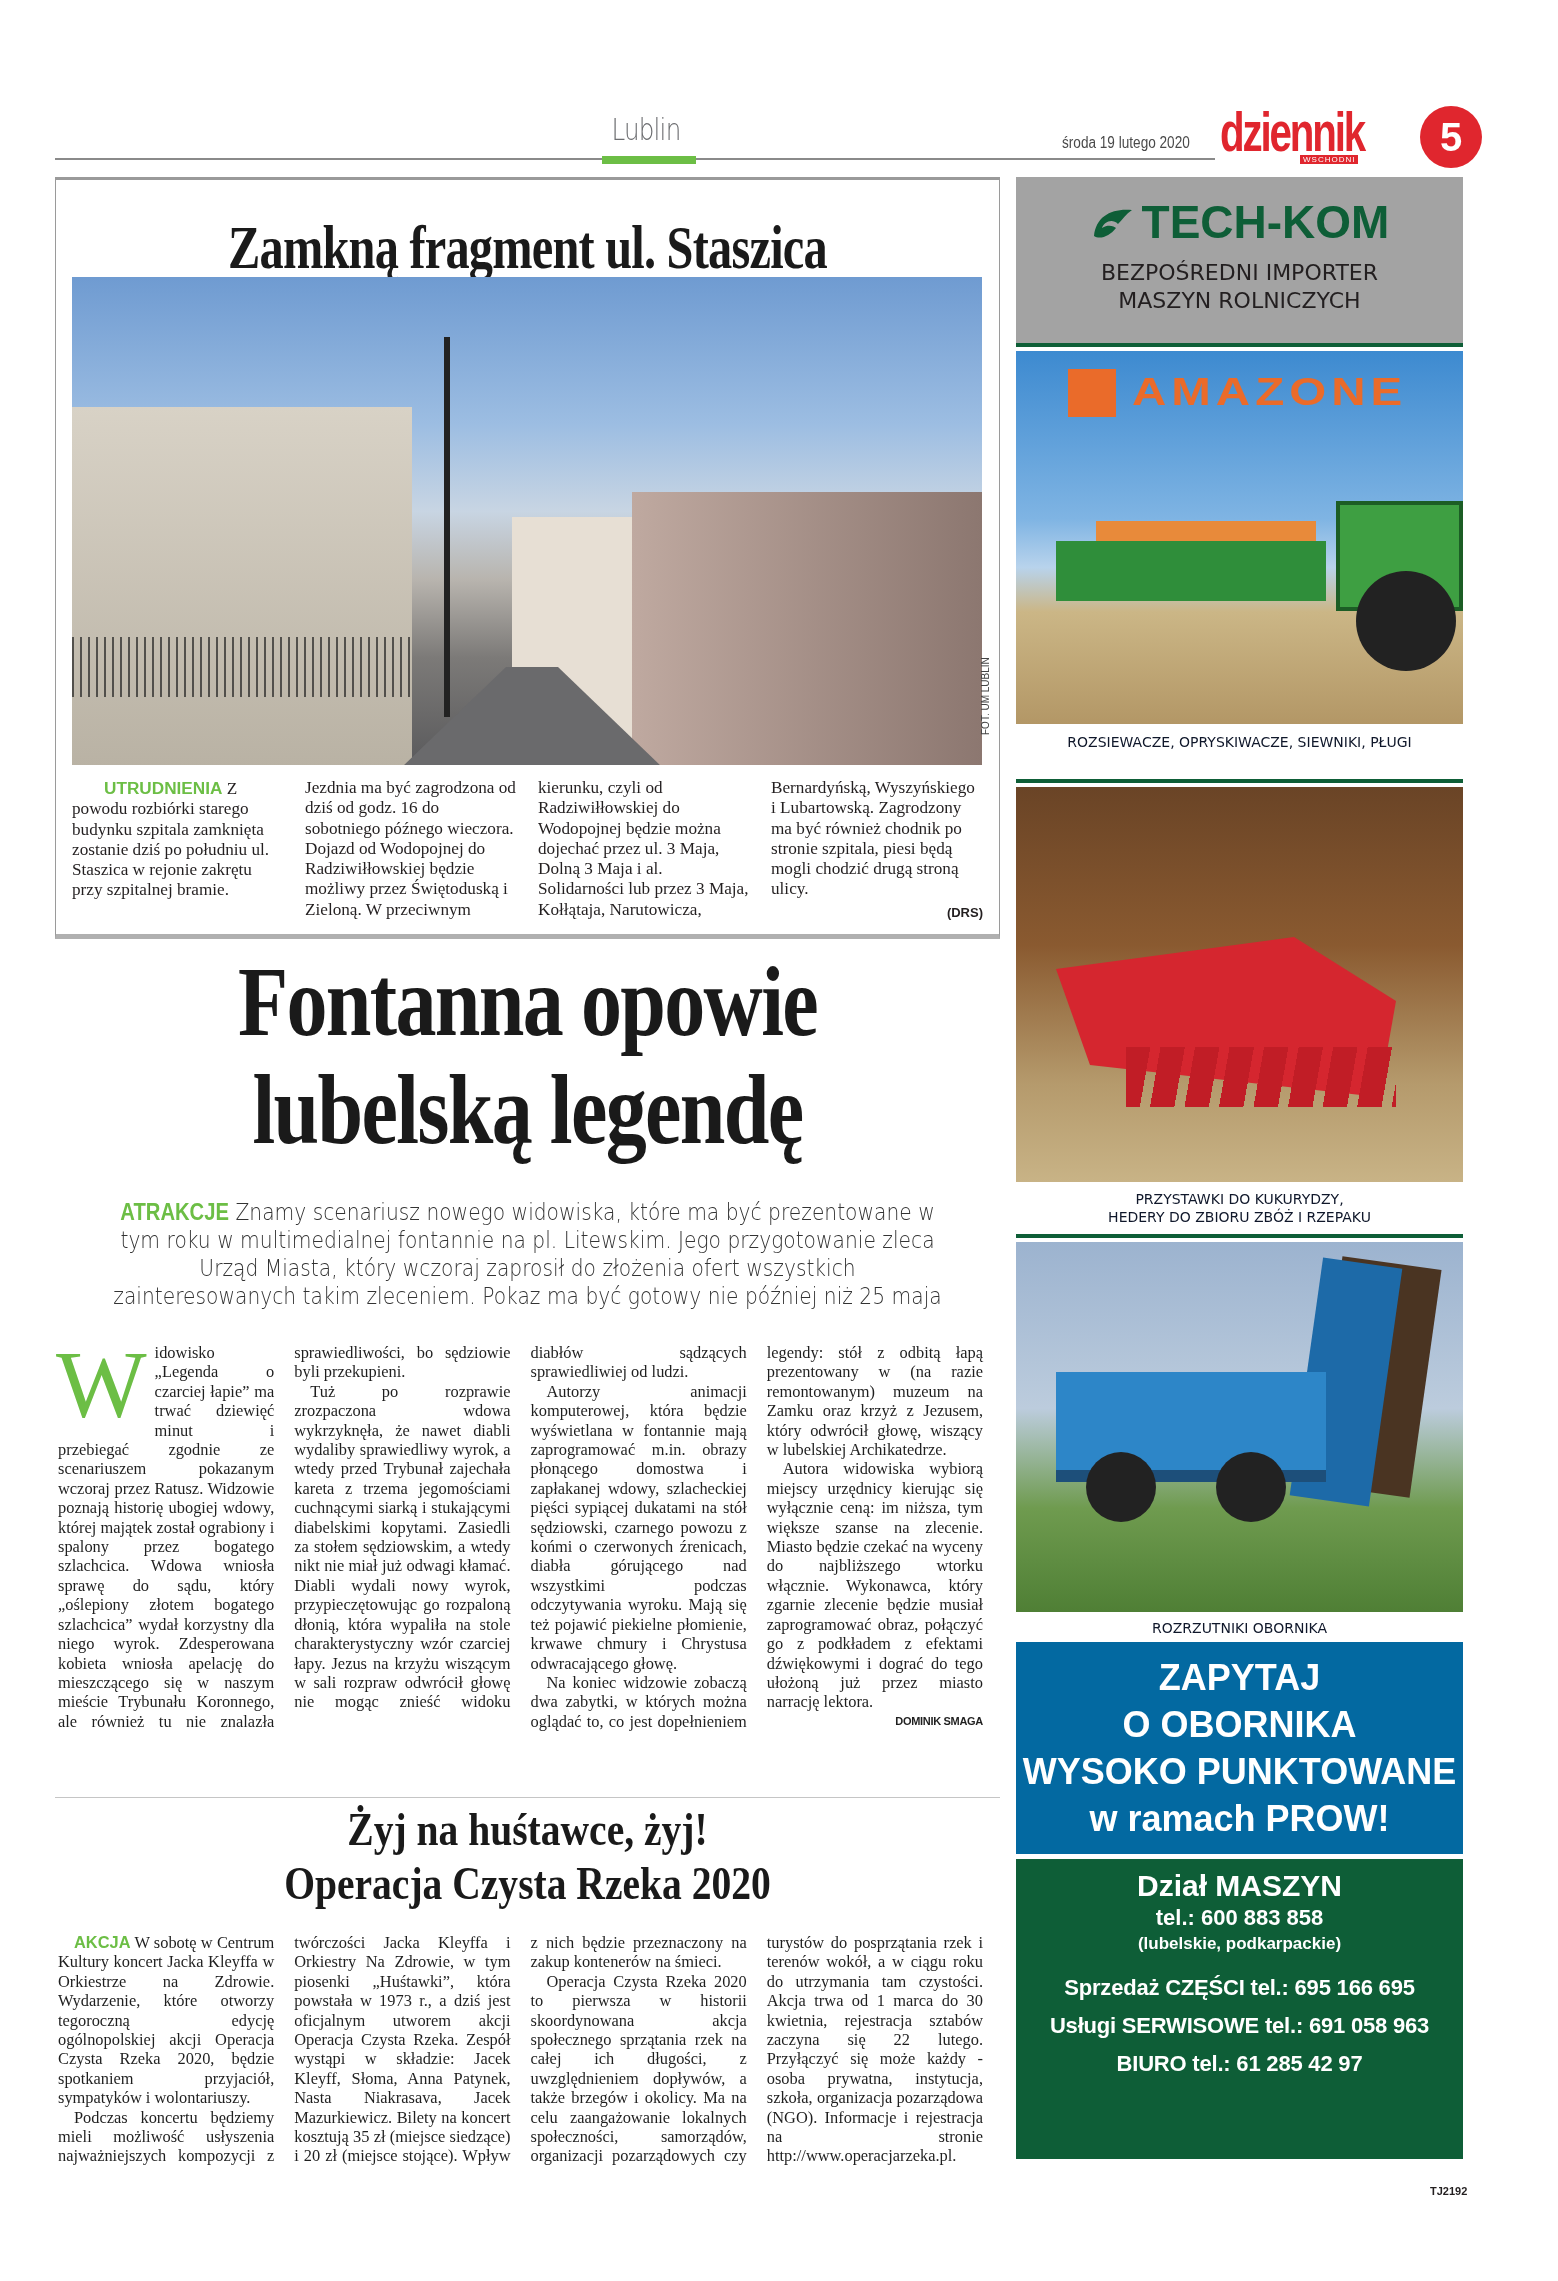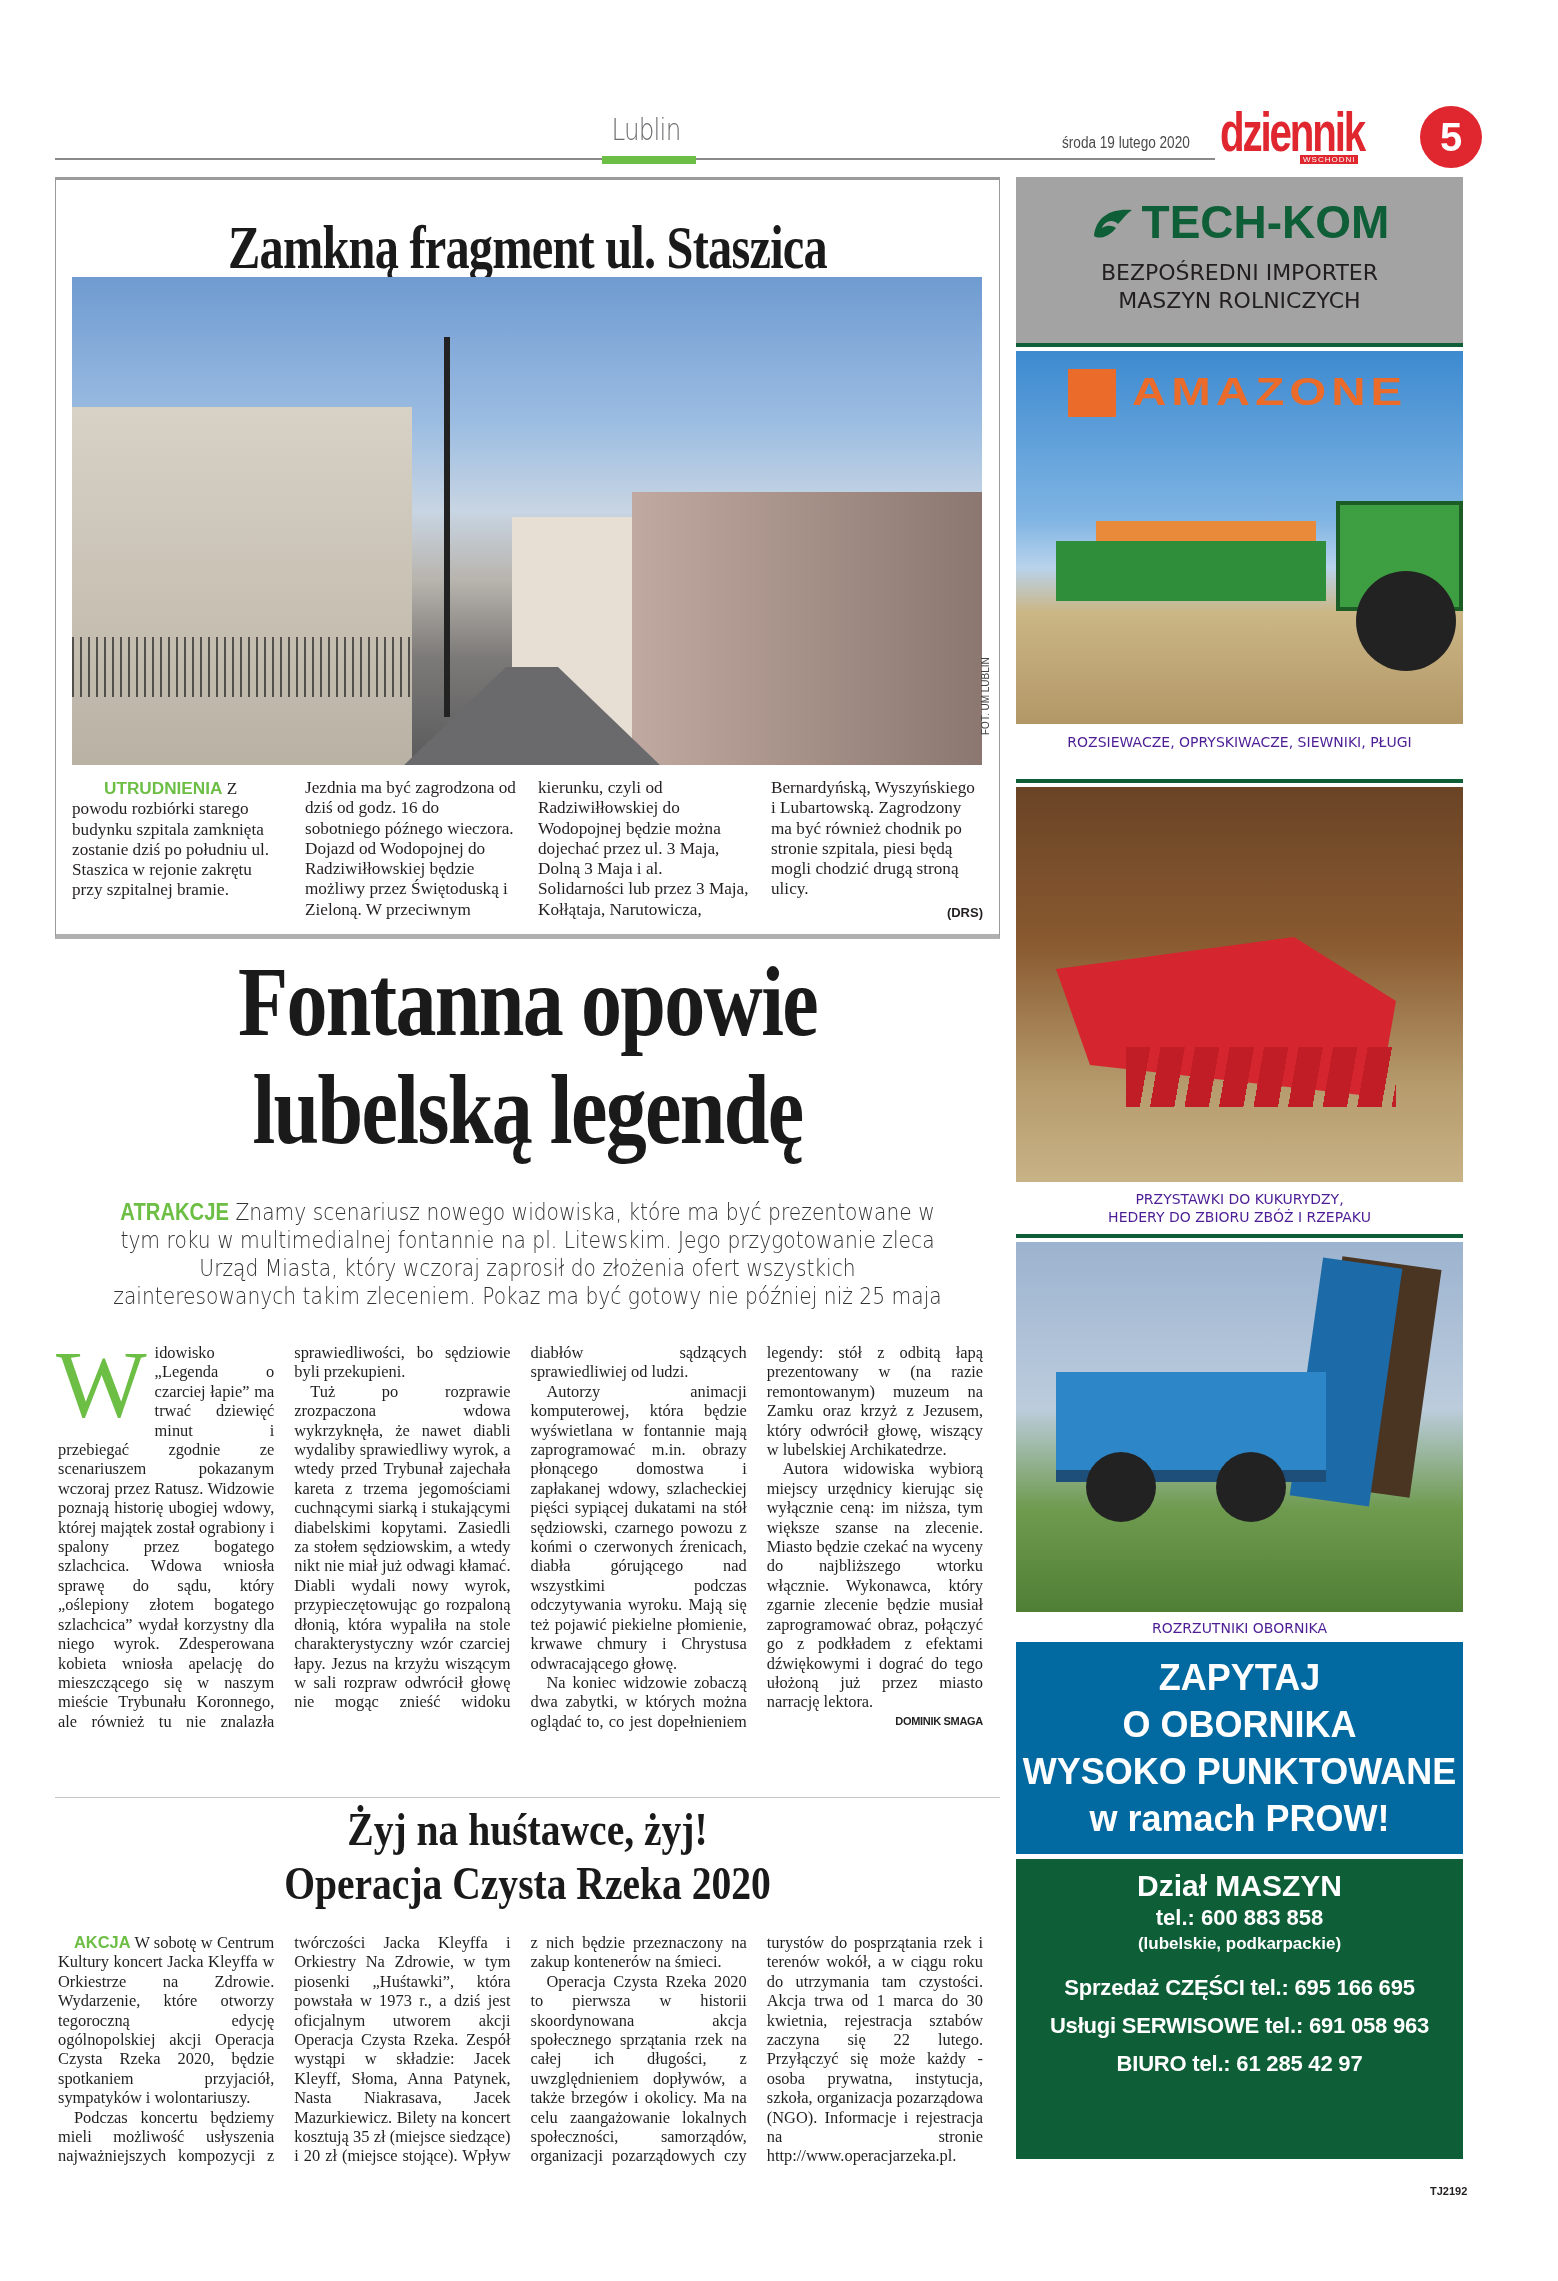--- a/index.html
+++ b/index.html
@@ -68,21 +68,21 @@
   .ad-tagline { position: absolute; left: 0; top: 82px; width: 100%; text-align: center; font-family: "DejaVu Sans", sans-serif; font-size: 22px; line-height: 28px; color: #231f20; }
   .ad-photo { position: absolute; left: 0; width: 447px; overflow: hidden; }
   .ad-photo1 { top: 174px; height: 373px; background: linear-gradient(180deg,#3d8ad0 0%,#7fb4e3 45%,#b8d3ec 58%,#cbb686 70%,#b39766 100%); }
   .amazone-box { position: absolute; left: 52px; top: 18px; width: 48px; height: 48px; background: #ea6b2a; }
   .amazone-word { position: absolute; left: 116px; top: 20px; font-family: "Liberation Sans", sans-serif; font-weight: 900; font-size: 38px; color: #ea6b2a; letter-spacing: 4px; transform: scaleX(1.25); transform-origin: left; }
   .tractor { position: absolute; left: 40px; top: 150px; width: 407px; height: 140px; }
   .tractor .body { position: absolute; left: 0; top: 40px; width: 270px; height: 60px; background: #2f8e3a; }
   .tractor .tank { position: absolute; left: 40px; top: 20px; width: 220px; height: 30px; background: #e88a3a; }
   .tractor .cab { position: absolute; left: 280px; top: 0; width: 127px; height: 110px; background: #3e9f42; border: 4px solid #1c5d25; }
   .tractor .wheel { position: absolute; left: 300px; top: 70px; width: 100px; height: 100px; border-radius: 50%; background: #222; }
-  .ad-caption { position: absolute; left: 0; width: 447px; text-align: center; font-family: "DejaVu Sans", sans-serif; font-size: 14px; line-height: 18px; color: #4c1d95; }
+  .ad-caption { position: absolute; left: 0; width: 447px; text-align: center; font-family: "DejaVu Sans", sans-serif; font-size: 14px; line-height: 18px; color: #0f172a; }
   .ad-rule { position: absolute; left: 0; width: 447px; height: 4px; background: #0e5e37; }
   .ad-photo2 { top: 610px; height: 395px; background: linear-gradient(180deg,#6a4426 0%,#8a5a30 40%,#b59a6c 75%,#c8b386 100%); }
   .header-machine { position: absolute; left: 40px; top: 150px; width: 340px; height: 160px; background: #d5262f; clip-path: polygon(0 20%,70% 0,100% 40%,95% 100%,10% 80%); }
   .header-teeth { position: absolute; left: 110px; top: 260px; width: 270px; height: 60px; background: repeating-linear-gradient(100deg,#c11d26 0 24px,transparent 24px 34px); }
   .ad-photo3 { top: 1065px; height: 370px; background: linear-gradient(180deg,#9cb3cf 0%,#bcccdd 45%,#6f9b4f 72%,#4f7f35 100%); }
   .spreader { position: absolute; left: 40px; top: 130px; width: 270px; height: 110px; background: #2d86c8; border-bottom: 12px solid #1d4f7a; }
   .spreader-arm { position: absolute; left: 290px; top: 20px; width: 80px; height: 240px; background: #1d6aa8; transform: rotate(8deg); }
   .spreader-load { position: absolute; left: 310px; top: 20px; width: 100px; height: 230px; background: #4a3422; transform: rotate(8deg); }
   .wheel2 { position: absolute; width: 70px; height: 70px; border-radius: 50%; background: #222; top: 210px; }
   .ad-red { position: absolute; left: 0; top: 1465px; width: 447px; height: 212px; background: #0369a1; color: #fff; text-align: center;

